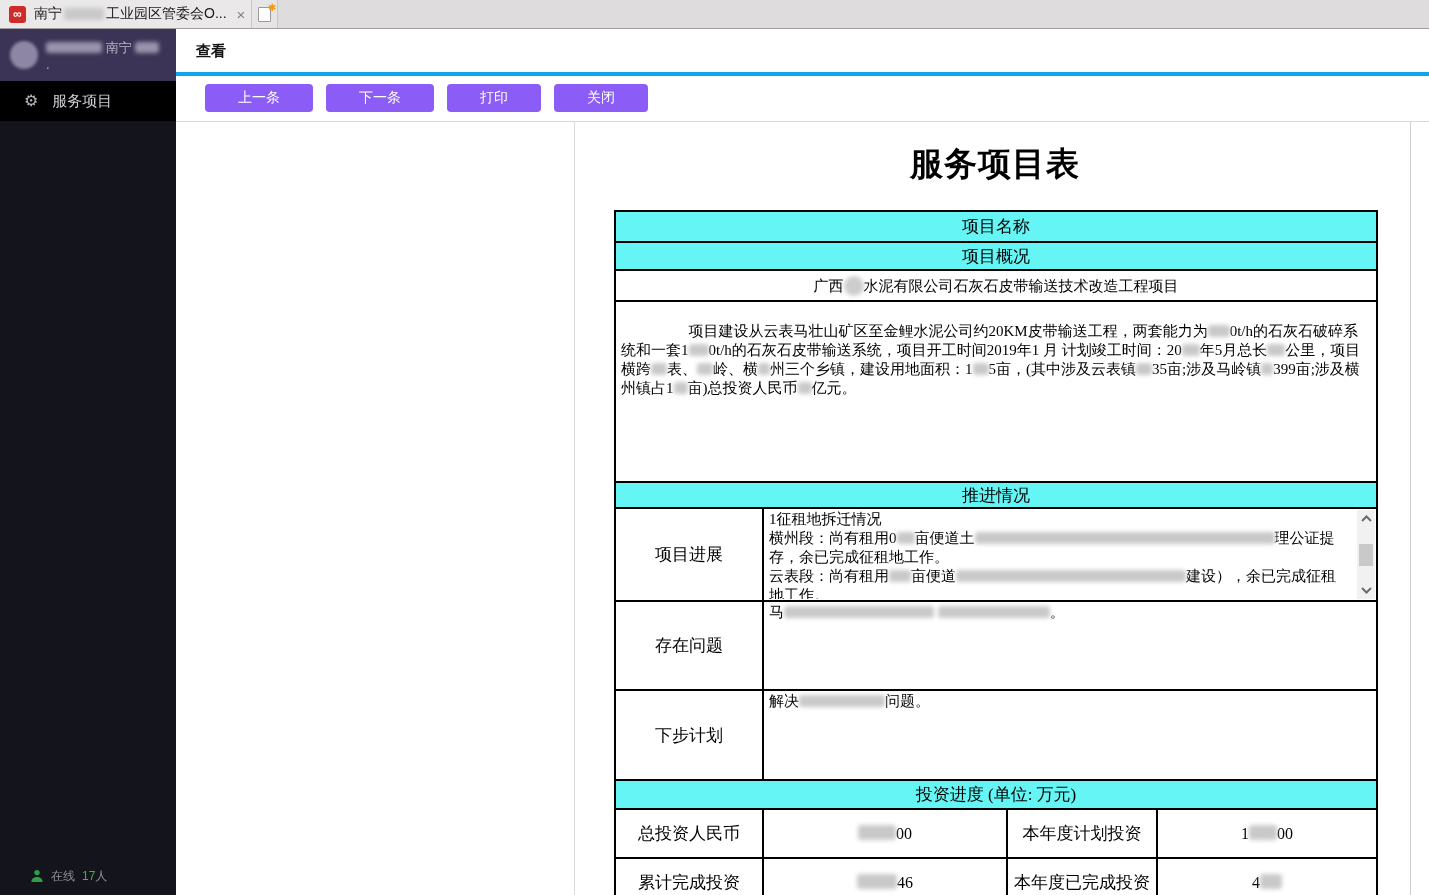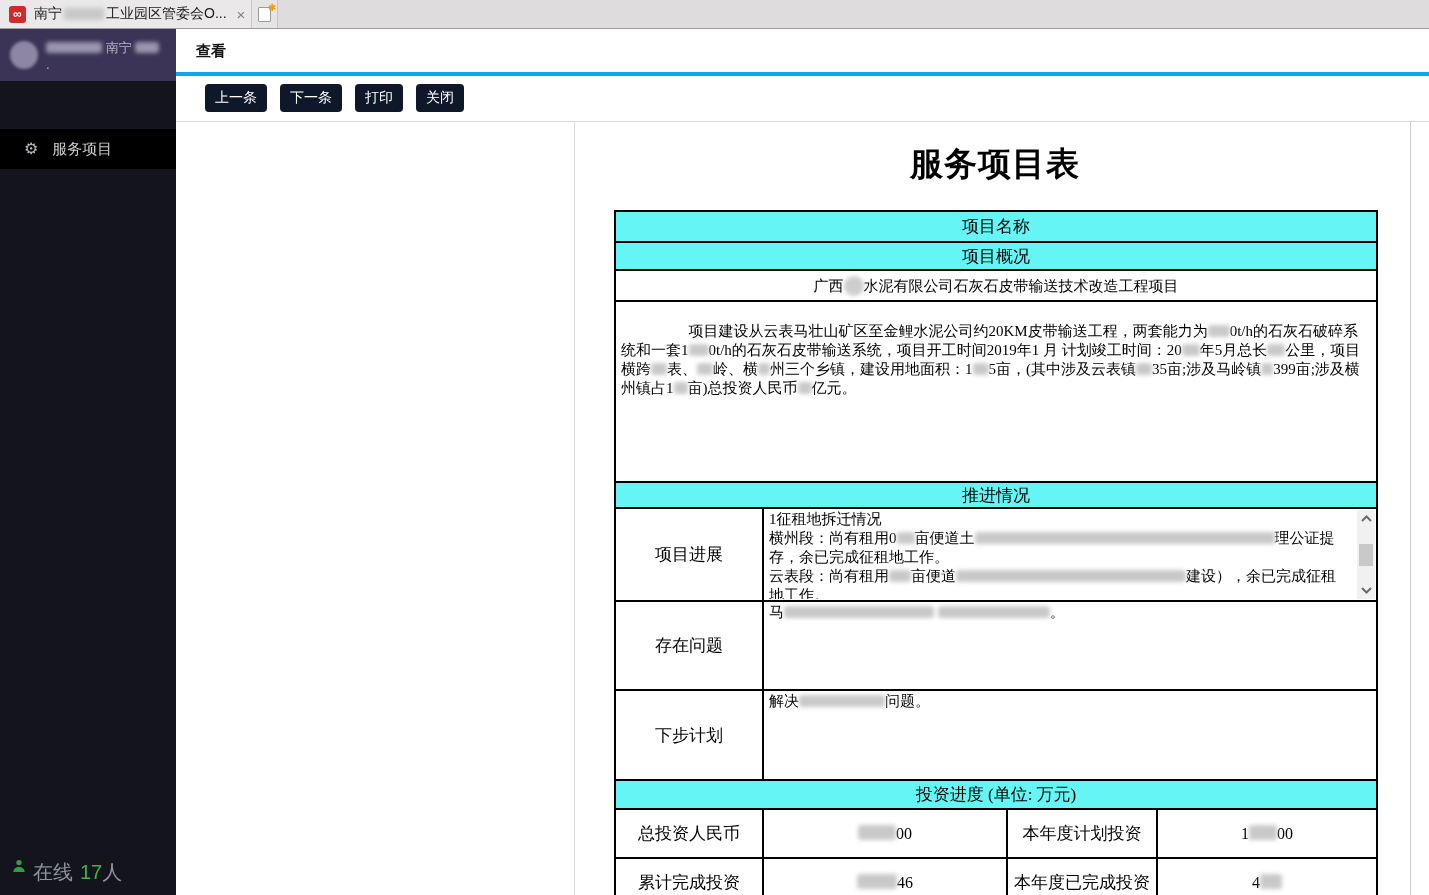--- a/index.html
+++ b/index.html
@@ -16,39 +16,39 @@
   .tab-sep { width:1px; background:#c7c5c5; }
   .newtab { width:26px; display:flex; align-items:center; justify-content:center; background:#e6e4e4; border-right:1px solid #c7c5c5; }
   .page-ic { position:relative; width:13px; height:15px; background:#fdfdfd; border:1px solid #9a9a9a; border-radius:1px; }
   .page-star { position:absolute; top:-6px; right:-6px; color:#f29a12; font-size:10px; }
   .bar-fill { flex:1; }
 
   
   .app { display:flex; height:866px; }
 
   
-  .sidebar { width:176px; background:#14141c; display:flex; flex-direction:column; flex:none;gap:48px; }
+  .sidebar { width:176px; background:#14141c; display:flex; flex-direction:column; flex:none; }
   .user { height:52px; background:#3b3456; display:flex; align-items:center; padding:0 10px; color:#b9b5c9; font-size:13px; }
   .avatar { width:28px; height:28px; border-radius:50%; background:#8d87a5; filter:blur(1.5px); flex:none; margin-right:8px; }
   .menu-item { height:40px; display:flex; align-items:center; gap:14px; padding-left:24px;
                background:#000; color:#cfcfd4; font-size:15px; cursor:pointer; }
   .menu-item.active { height:45px; background:#322c4a; color:#9d99ad; }
   .gear { font-size:16px; color:#b5b5bd; line-height:1; }
   .icon-ledger { position:relative; width:15px; height:15px; flex:none; }
   .icon-ledger .sq1 { position:absolute; left:0; bottom:0; width:9px; height:9px; border:1.5px solid #675d9e; }
   .icon-ledger .sq2 { position:absolute; right:0; top:0; width:9px; height:9px; border:1.5px solid #675d9e; background:#322c4a; }
   .side-fill { flex:1; }
-  .status { height:34px; display:flex; gap:7px; padding-left:12px; font-size:20px; color:#8d929c; margin-bottom:2px; }
+  .status { height:34px; display:flex; align-items:center; gap:7px; padding-left:30px; font-size:12px; color:#8d929c; margin-bottom:2px; }
   .status .count { color:#3cb54a; }
 
   
   .content { flex:1; background:#fff; display:flex; flex-direction:column; }
   .view-header { padding:13px 4px 11px 20px; font-size:15px; font-weight:bold; color:#141414; border-bottom:4px solid #0ea5e9; }
   .toolbar { padding:8px 0 9px 29px; border-bottom:1px solid #d8d8d8; display:flex; gap:13px; }
-  .btn { background:#0f172a; color:#fff; border:none; border-radius:4px; height:28px; padding:0 10px; font-size:14px;
+  .btn { background:#8b5cf6; color:#fff; border:none; border-radius:4px; height:28px; padding:0 33px; font-size:14px;
          font-family:Liberation Sans, sans-serif; cursor:pointer; }
 
   .work { flex:1; display:flex; min-height:0; position:relative; }
   .left-pane { width:399px; border-right:1px solid #dcdcdc; flex:none; }
   .form-pane { flex:1; padding-left:39px; overflow:hidden; }
   .right-rail { position:absolute; top:0; bottom:0; right:18px; width:1px; background:#cfcfcf; }
 
   
   .form-title { width:762px; text-align:center; font-size:33px; font-weight:bold; color:#000; margin:20px 0 23px; letter-spacing:1px; }
   table.form { border-collapse:collapse; width:762px; table-layout:fixed; font-family:"Liberation Serif", serif; color:#000; }

